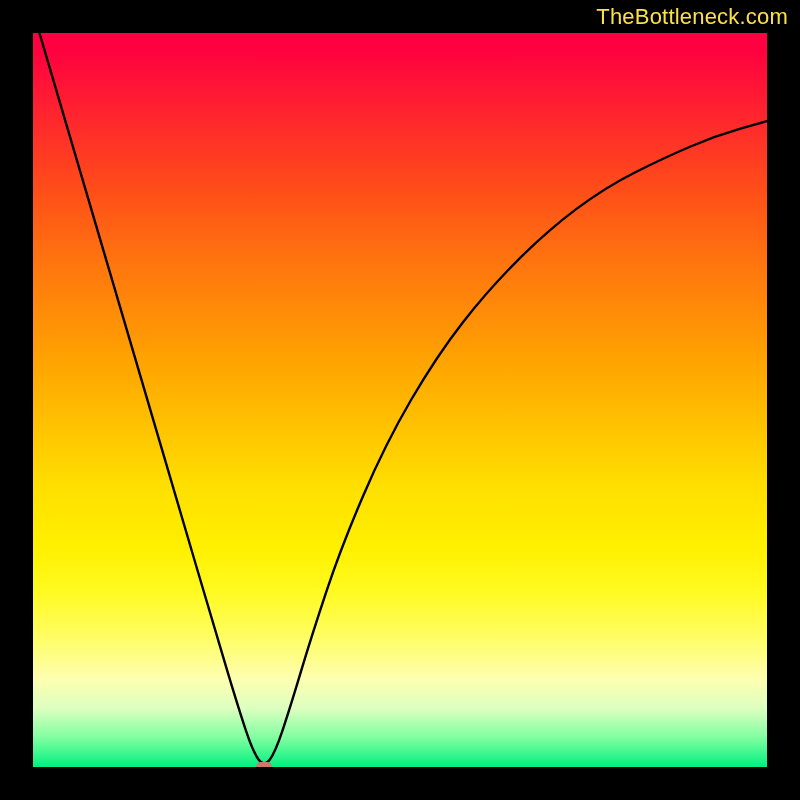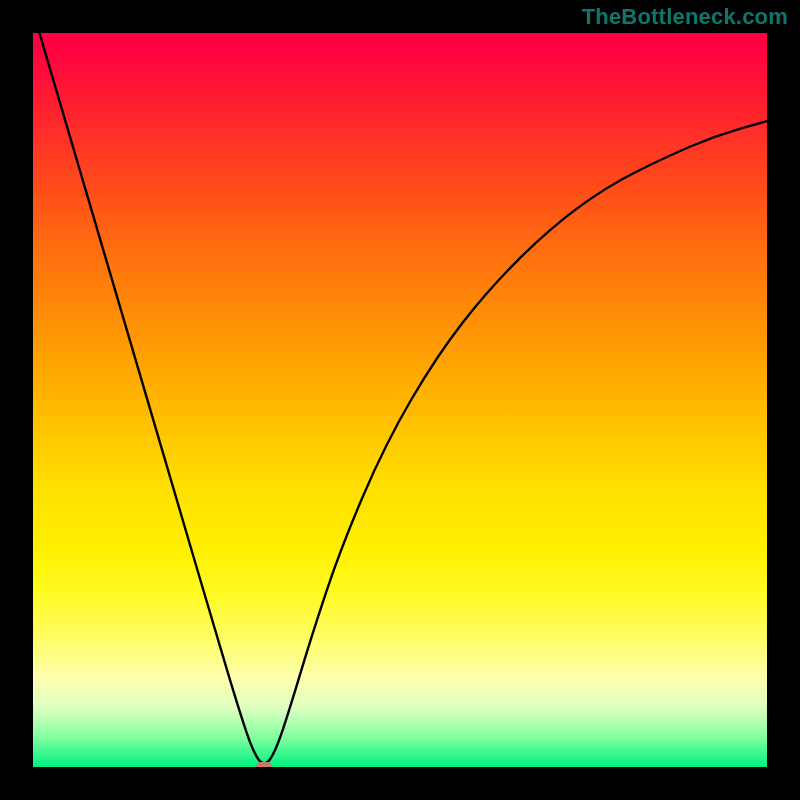--- a/index.html
+++ b/index.html
@@ -1,17 +1,17 @@
 <!DOCTYPE html>
 <html><head>
 <meta charset="utf-8">
 <style>
   * { margin: 0; padding: 0; box-sizing: border-box; }
   body { width: 800px; height: 800px; background: #000; position: relative; font-family: Arial, sans-serif; }
-  .watermark { position: absolute; top: 4px; right: 12px; color: #0f766e; font-size: 22px; font-weight: 700; letter-spacing: 0.2px; z-index: 10; }
+  .watermark { position: absolute; top: 4px; right: 12px; color: #fde047; font-size: 22px; font-weight: 400; letter-spacing: 0.2px; z-index: 10; }
   .plot-area { position: absolute; left: 33px; top: 33px; width: 734px; height: 734px; overflow: hidden; }
   .gradient-bg { position: absolute; inset: 0; background: linear-gradient(to bottom,
       #ff0040 0%,
       #ff0040 2%,
       #ff1038 6%,
       #ff3028 14%,
       #ff5018 22%,
       #ff7010 30%,
       #ff8c08 38%,
       #ffa800 46%,

